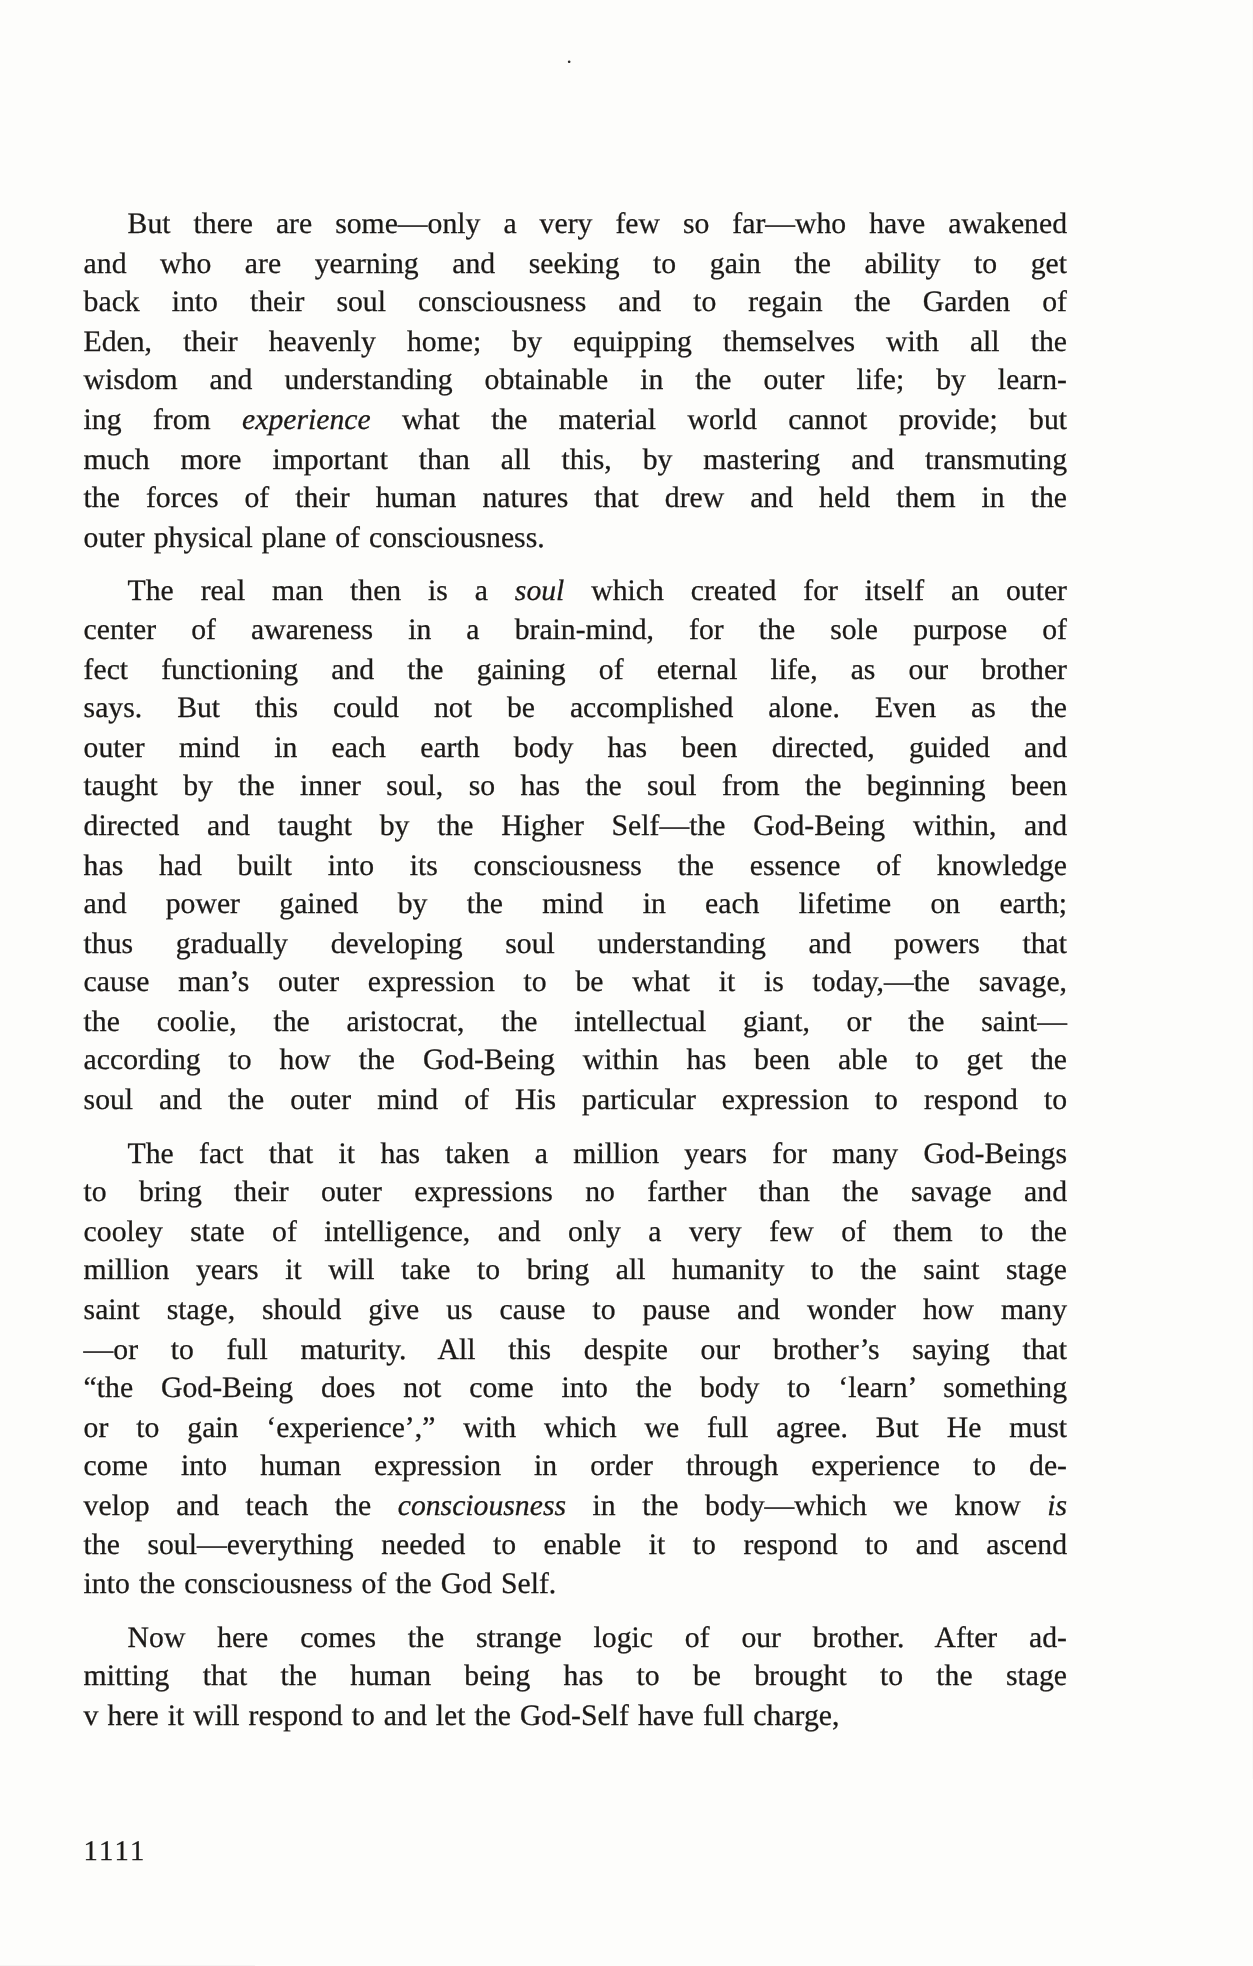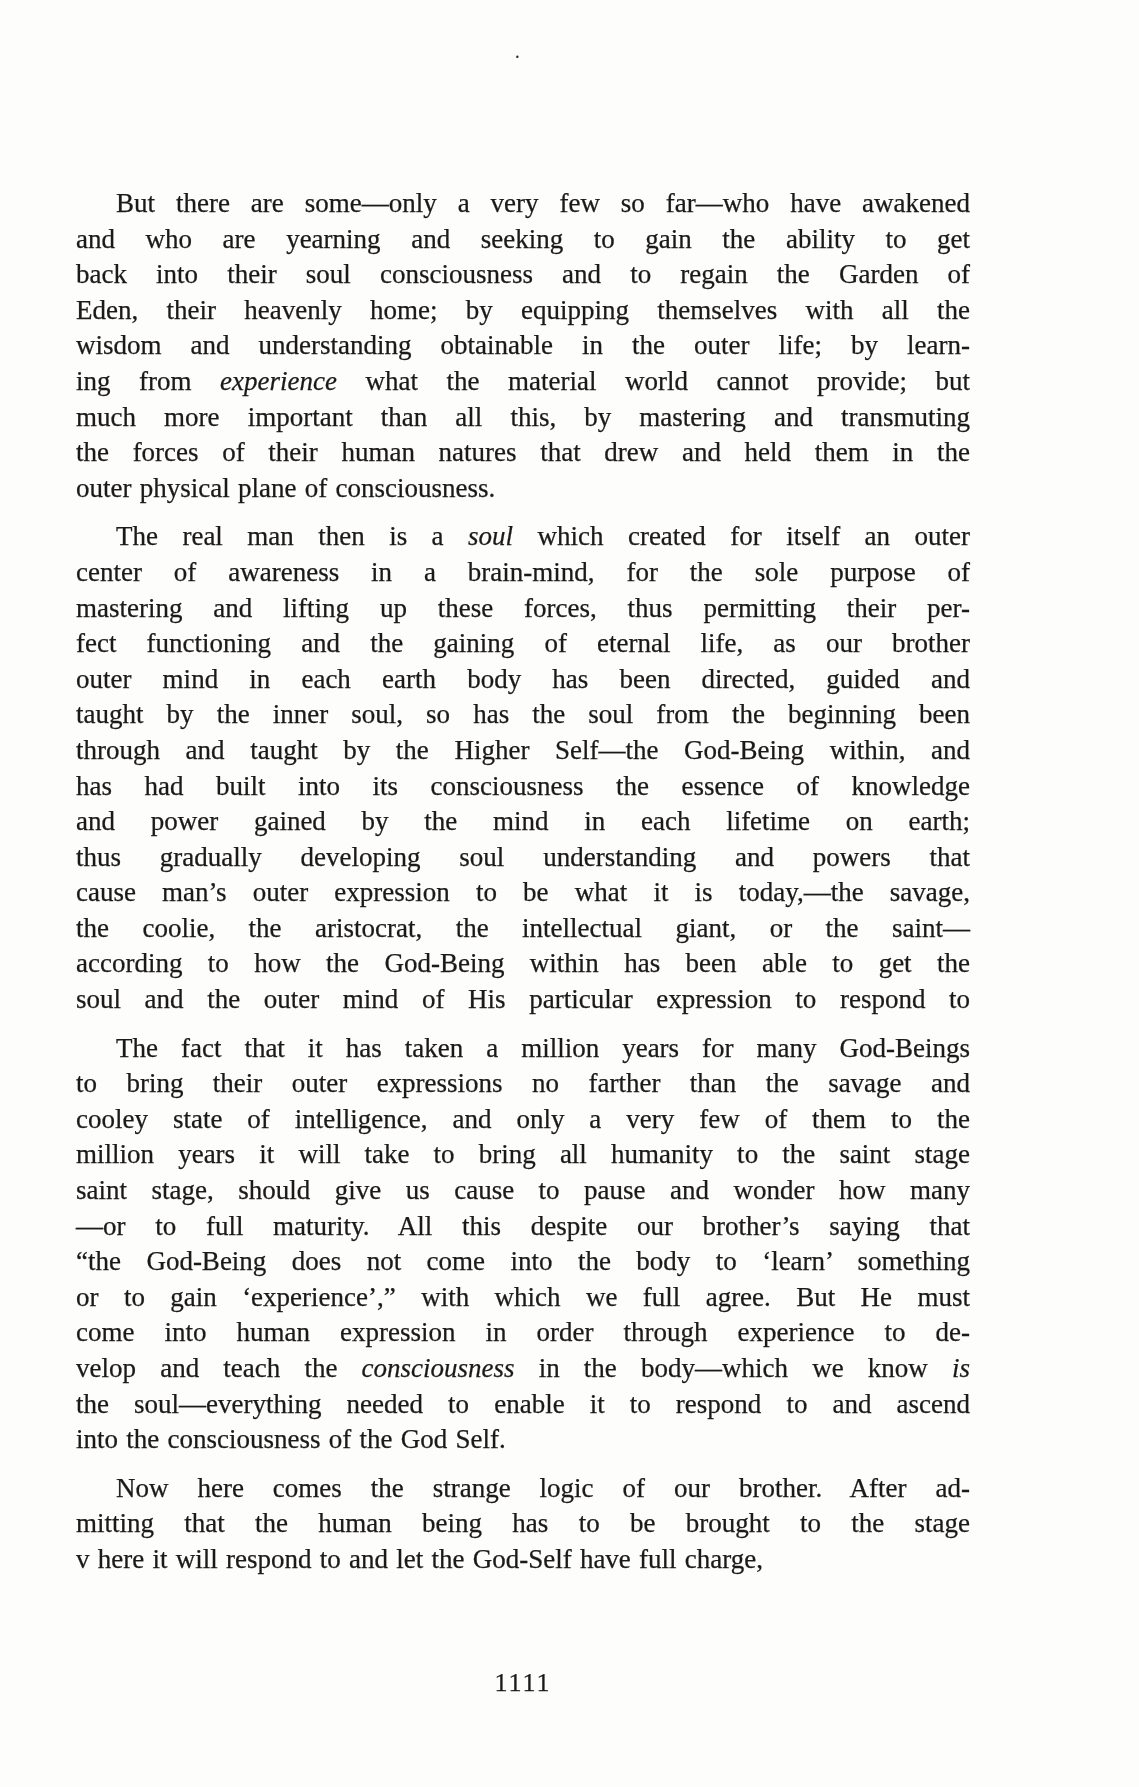--- a/index.html
+++ b/index.html
@@ -29,21 +29,21 @@
     word-spacing: 1.5px;
   }
   .line.last { text-align-last: left; }
   .line.first { text-indent: 40px; }
   .line i { }
   .page-number {
     position: absolute;
     top: 1668px;
     left: 76px;
     width: 894px;
-    text-align: center;
+    text-align: left;
     font-size: 26px;
     color: #1c1a18;
     -webkit-text-stroke: 0.25px currentColor;
     letter-spacing: 2px;
   }
   .stray-mark {
     position: absolute;
     left: 514px;
     top: 46px;
     font-size: 20px;
@@ -63,25 +63,25 @@
         <div class="line">Eden, their heavenly home; by equipping themselves with all the</div>
         <div class="line">wisdom and understanding obtainable in the outer life; by learn-</div>
         <div class="line">ing from <i>experience</i> what the material world cannot provide; but</div>
         <div class="line">much more important than all this, by mastering and transmuting</div>
         <div class="line">the forces of their human natures that drew and held them in the</div>
         <div class="line last">outer physical plane of consciousness.</div>
       </div>
       <div class="paragraph">
         <div class="line first">The real man then is a <i>soul</i> which created for itself an outer</div>
         <div class="line">center of awareness in a brain-mind, for the sole purpose of</div>
-        <div class="line">mastering and lifting up these forces, thus permitting their per-</div>
         <div class="line">fect functioning and the gaining of eternal life, as our brother</div>
+        <div class="line">says. But this could not be accomplished alone. Even as the</div>
         <div class="line">outer mind in each earth body has been directed, guided and</div>
         <div class="line">taught by the inner soul, so has the soul from the beginning been</div>
-        <div class="line">through and taught by the Higher Self—the God-Being within, and</div>
+        <div class="line">directed and taught by the Higher Self—the God-Being within, and</div>
         <div class="line">has had built into its consciousness the essence of knowledge</div>
         <div class="line">and power gained by the mind in each lifetime on earth;</div>
         <div class="line">thus gradually developing soul understanding and powers that</div>
         <div class="line">cause man’s outer expression to be what it is today,—the savage,</div>
         <div class="line">the coolie, the aristocrat, the intellectual giant, or the saint—</div>
         <div class="line">according to how the God-Being within has been able to get the</div>
         <div class="line">soul and the outer mind of His particular expression to respond to</div>
       </div>
       <div class="paragraph">
         <div class="line first">The fact that it has taken a million years for many God-Beings</div>

